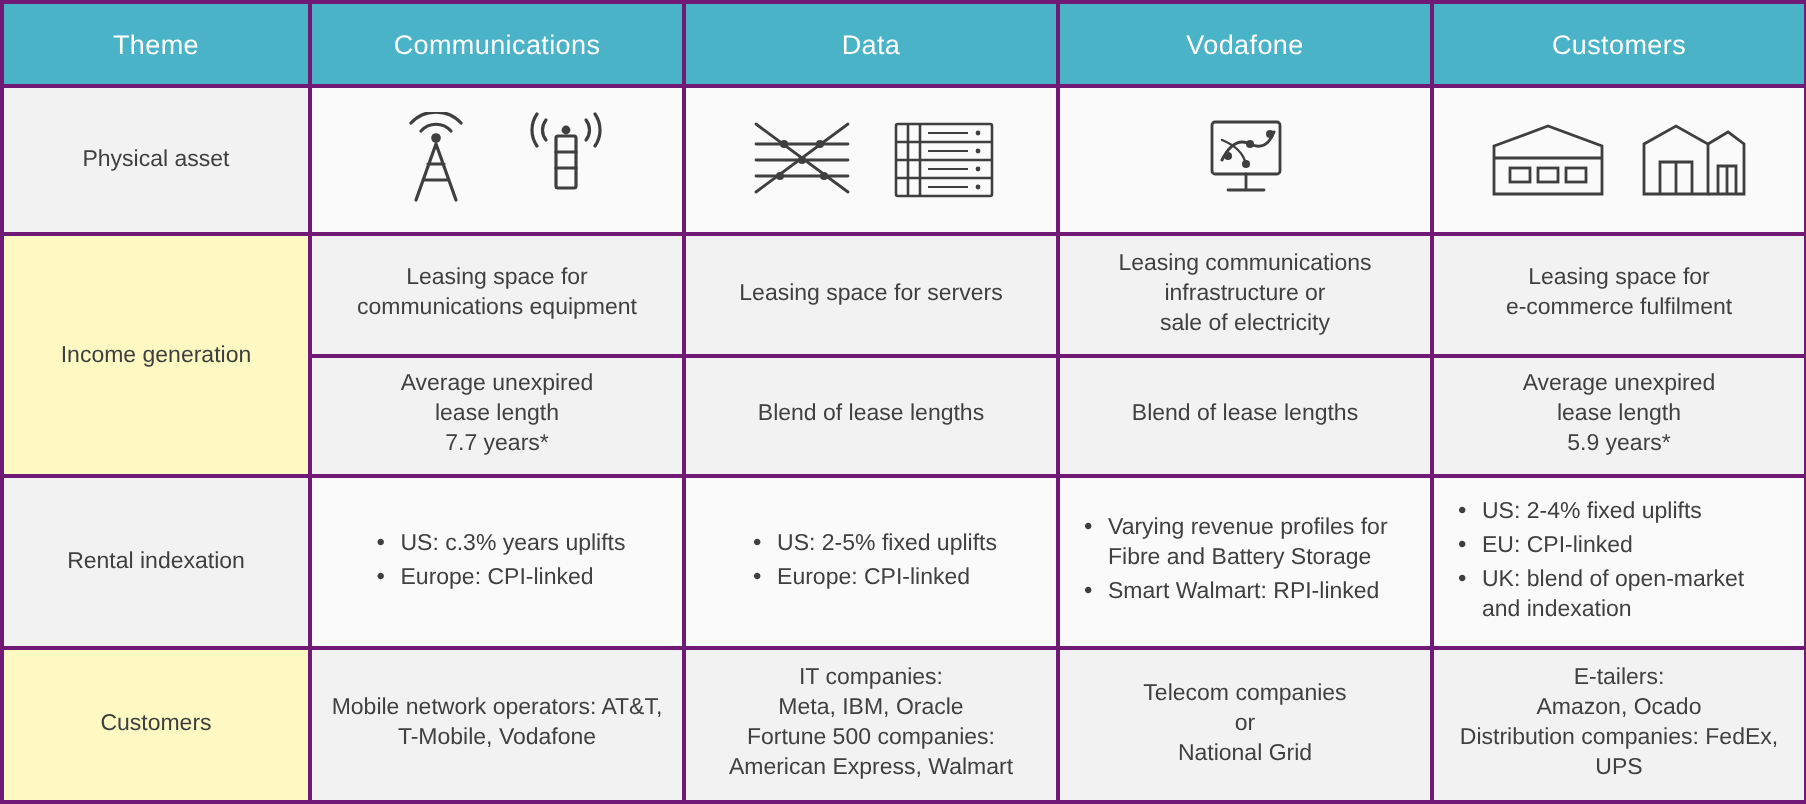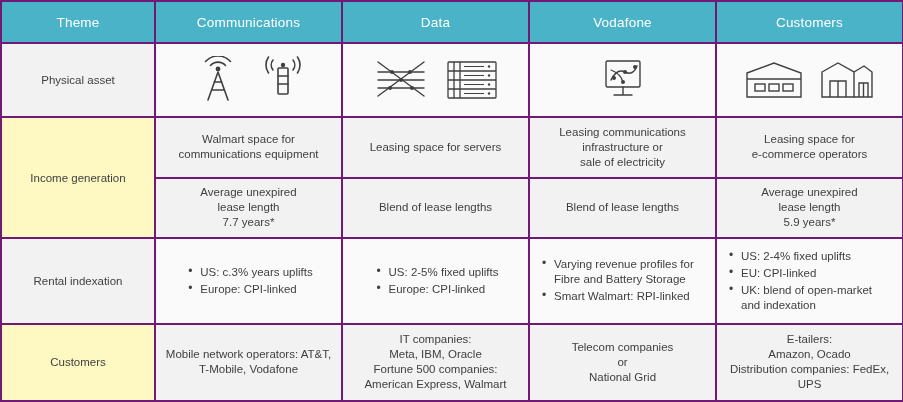--- a/index.html
+++ b/index.html
@@ -204,26 +204,26 @@
               <path d="M41 38 V24 H50 V38"></path>
               <path d="M45.5 24 V38"></path>
             </svg>
           </span>
         </div>
       </td>
     </tr>
 
     <tr class="band-a">
       <td class="rowlabel rowlabel-income" rowspan="2">Income generation</td>
-      <td class="cell multi">Walmart space for communications equipment</td>
+      <td class="cell multi">Leasing space for communications equipment</td>
       <td class="cell multi">Leasing space for servers</td>
       <td class="cell multi">Leasing communications infrastructure or
 sale of electricity</td>
       <td class="cell multi">Leasing space for
-e-commerce operators</td>
+e-commerce fulfilment</td>
     </tr>
 
     <tr class="band-a">
       <td class="cell multi">Average unexpired
 lease length
 7.7 years*</td>
       <td class="cell multi">Blend of lease lengths</td>
       <td class="cell multi">Blend of lease lengths</td>
       <td class="cell multi">Average unexpired
 lease length

